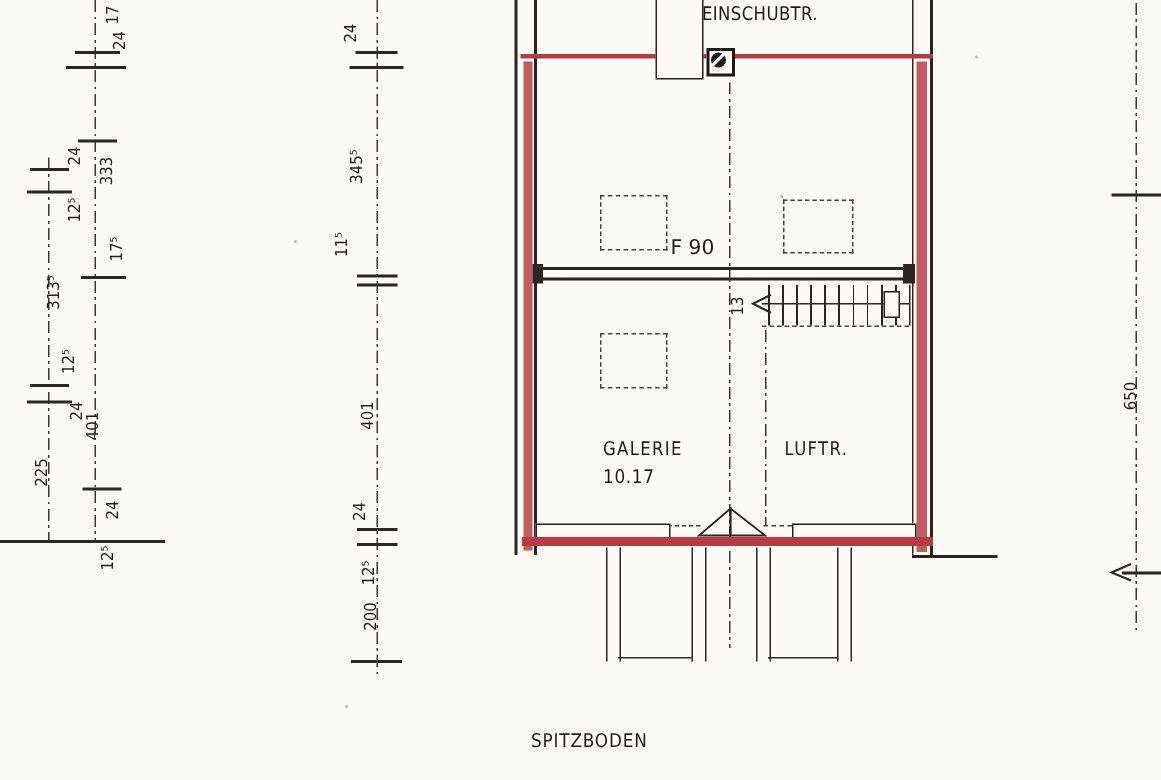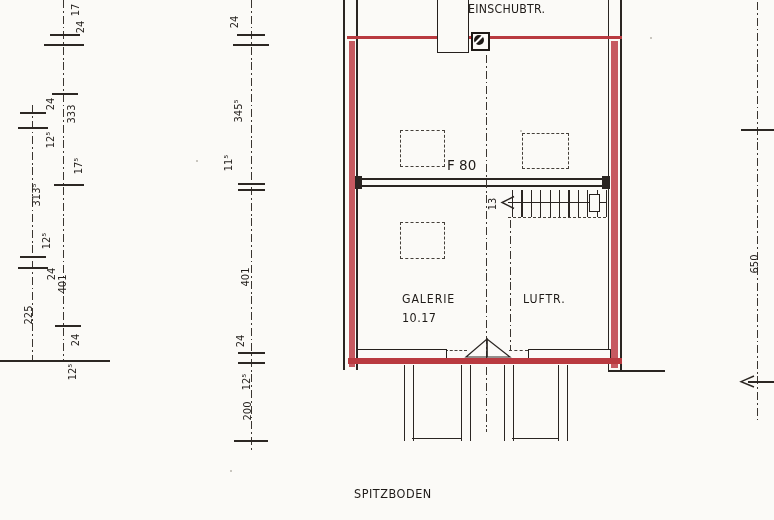--- a/index.html
+++ b/index.html
@@ -99,21 +99,21 @@
   <div class="abs" style="left:471px;top:32px;width:15px;height:15px;border:2px solid #1d1916;background:var(--paper);"></div>
   <div class="abs" style="left:473.5px;top:34.5px;width:10px;height:10px;border-radius:50%;background:#1d1916;"></div>
   <div class="abs" style="left:473px;top:39px;width:11px;height:1.6px;background:#fff;transform:rotate(-45deg);"></div>
 
   <div class="lbl" style="left:468px;top:1px;font-size:12.5px;letter-spacing:.3px;transform:scaleX(.88);color:#1f1b18;">EINSCHUBTR.</div>
 
   <div class="dashedrect" style="left:400px;top:130px;width:43px;height:35px;"></div>
   <div class="dashedrect" style="left:522px;top:133px;width:45px;height:34px;"></div>
   <div class="dashedrect" style="left:400px;top:222px;width:43px;height:35px;"></div>
 
-  <div class="lbl" style="left:447px;top:157px;font-size:13.5px;color:#1f1b18;">F 80</div>
+  <div class="lbl" style="left:447px;top:157px;font-size:13.5px;color:#1f1b18;">F 90</div>
   <div class="blkline-h" style="left:358px;top:178px;width:250px;height:1.6px;"></div>
   <div class="blkline-h" style="left:358px;top:185px;width:250px;height:1.9px;"></div>
   <div class="blkline-h" style="left:355px;top:176px;width:7px;height:13px;"></div>
   <div class="blkline-h" style="left:602px;top:176px;width:8px;height:13px;"></div>
 
   <div class="axis-v" style="left:486px;top:55px;height:377px;"></div>
   <div class="axis-v" style="left:510px;top:220px;height:130px;"></div>
 
   <div class="treads" style="left:512px;top:190px;width:95px;height:27px;"></div>
   <div class="blkline-h" style="left:508px;top:202px;width:98px;height:1.2px;"></div>

